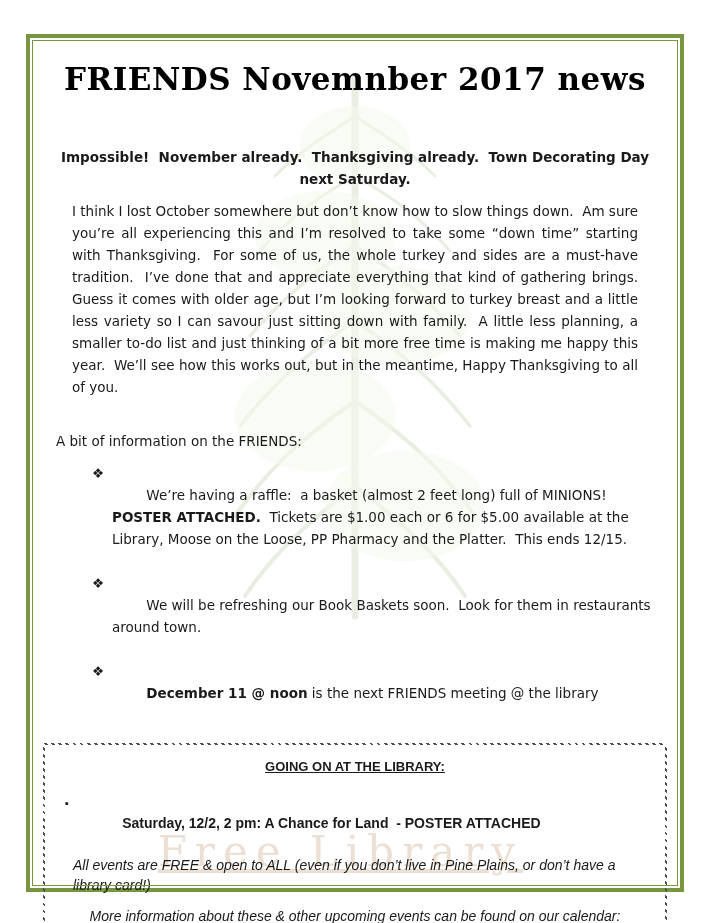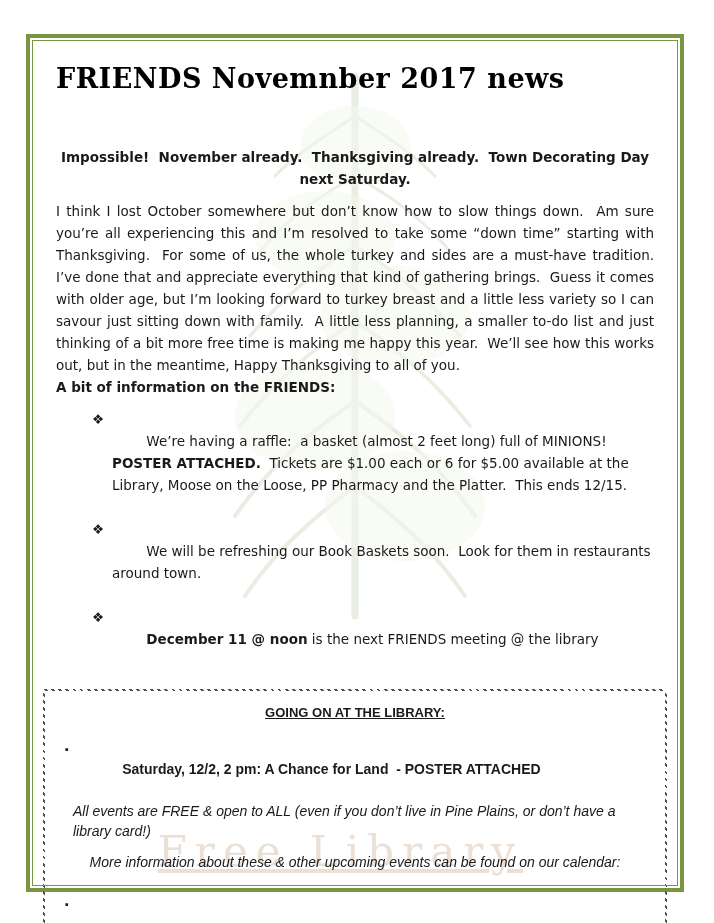--- a/index.html
+++ b/index.html
@@ -21,27 +21,27 @@
   }
   .script-watermark{
     position:absolute;left:50%;bottom:12px;transform:translateX(-54%);
     font-family:"DejaVu Serif",serif;font-size:42px;letter-spacing:8px;
     color:#ecdfd4;white-space:nowrap;z-index:0;pointer-events:none;text-decoration:underline;
   }
   .content{
     position:relative;z-index:2;padding:0 26px;font-size:13.5px;line-height:22px;
   }
   .doc-title{
-    margin:24px 0 0;text-align:left;
-    font-family:"DejaVu Serif",serif;font-weight:900;font-size:27px;line-height:34px;
+    margin:24px 0 0;text-align:center;
+    font-family:"DejaVu Serif",serif;font-weight:900;font-size:31px;line-height:34px;
     letter-spacing:.5px;color:#000;
   }
   .intro-line{margin:50px 0 0;text-align:center;white-space:pre-wrap;font-weight:bold;}
-  .main-paragraph{margin:10px 0 0;text-align:justify;white-space:pre-wrap;}
-  .info-heading{margin:0 0 0;font-weight:bold;}
+  .main-paragraph{margin:10px 16px 0;text-align:justify;white-space:pre-wrap;}
+  .info-heading{margin:32px 0 0;}
   .bullet-list{list-style:none;margin:10px 0 0;padding:0;}
   .bullet-list li{position:relative;padding-left:56px;white-space:pre-wrap;}
   .bullet-list .marker{position:absolute;left:36px;top:0;white-space:normal;}
   b,strong{font-weight:bold;}
   .library-box{
     margin:17px -13px 0;padding:8px 12px 8px;
     border:2px dashed #4d4d4d;
     border-image:repeating-linear-gradient(45deg,#4d4d4d 0,#4d4d4d 2px,transparent 2px,transparent 5px) 2;
     font-family:"Liberation Sans",sans-serif;font-size:14px;line-height:20px;
   }

